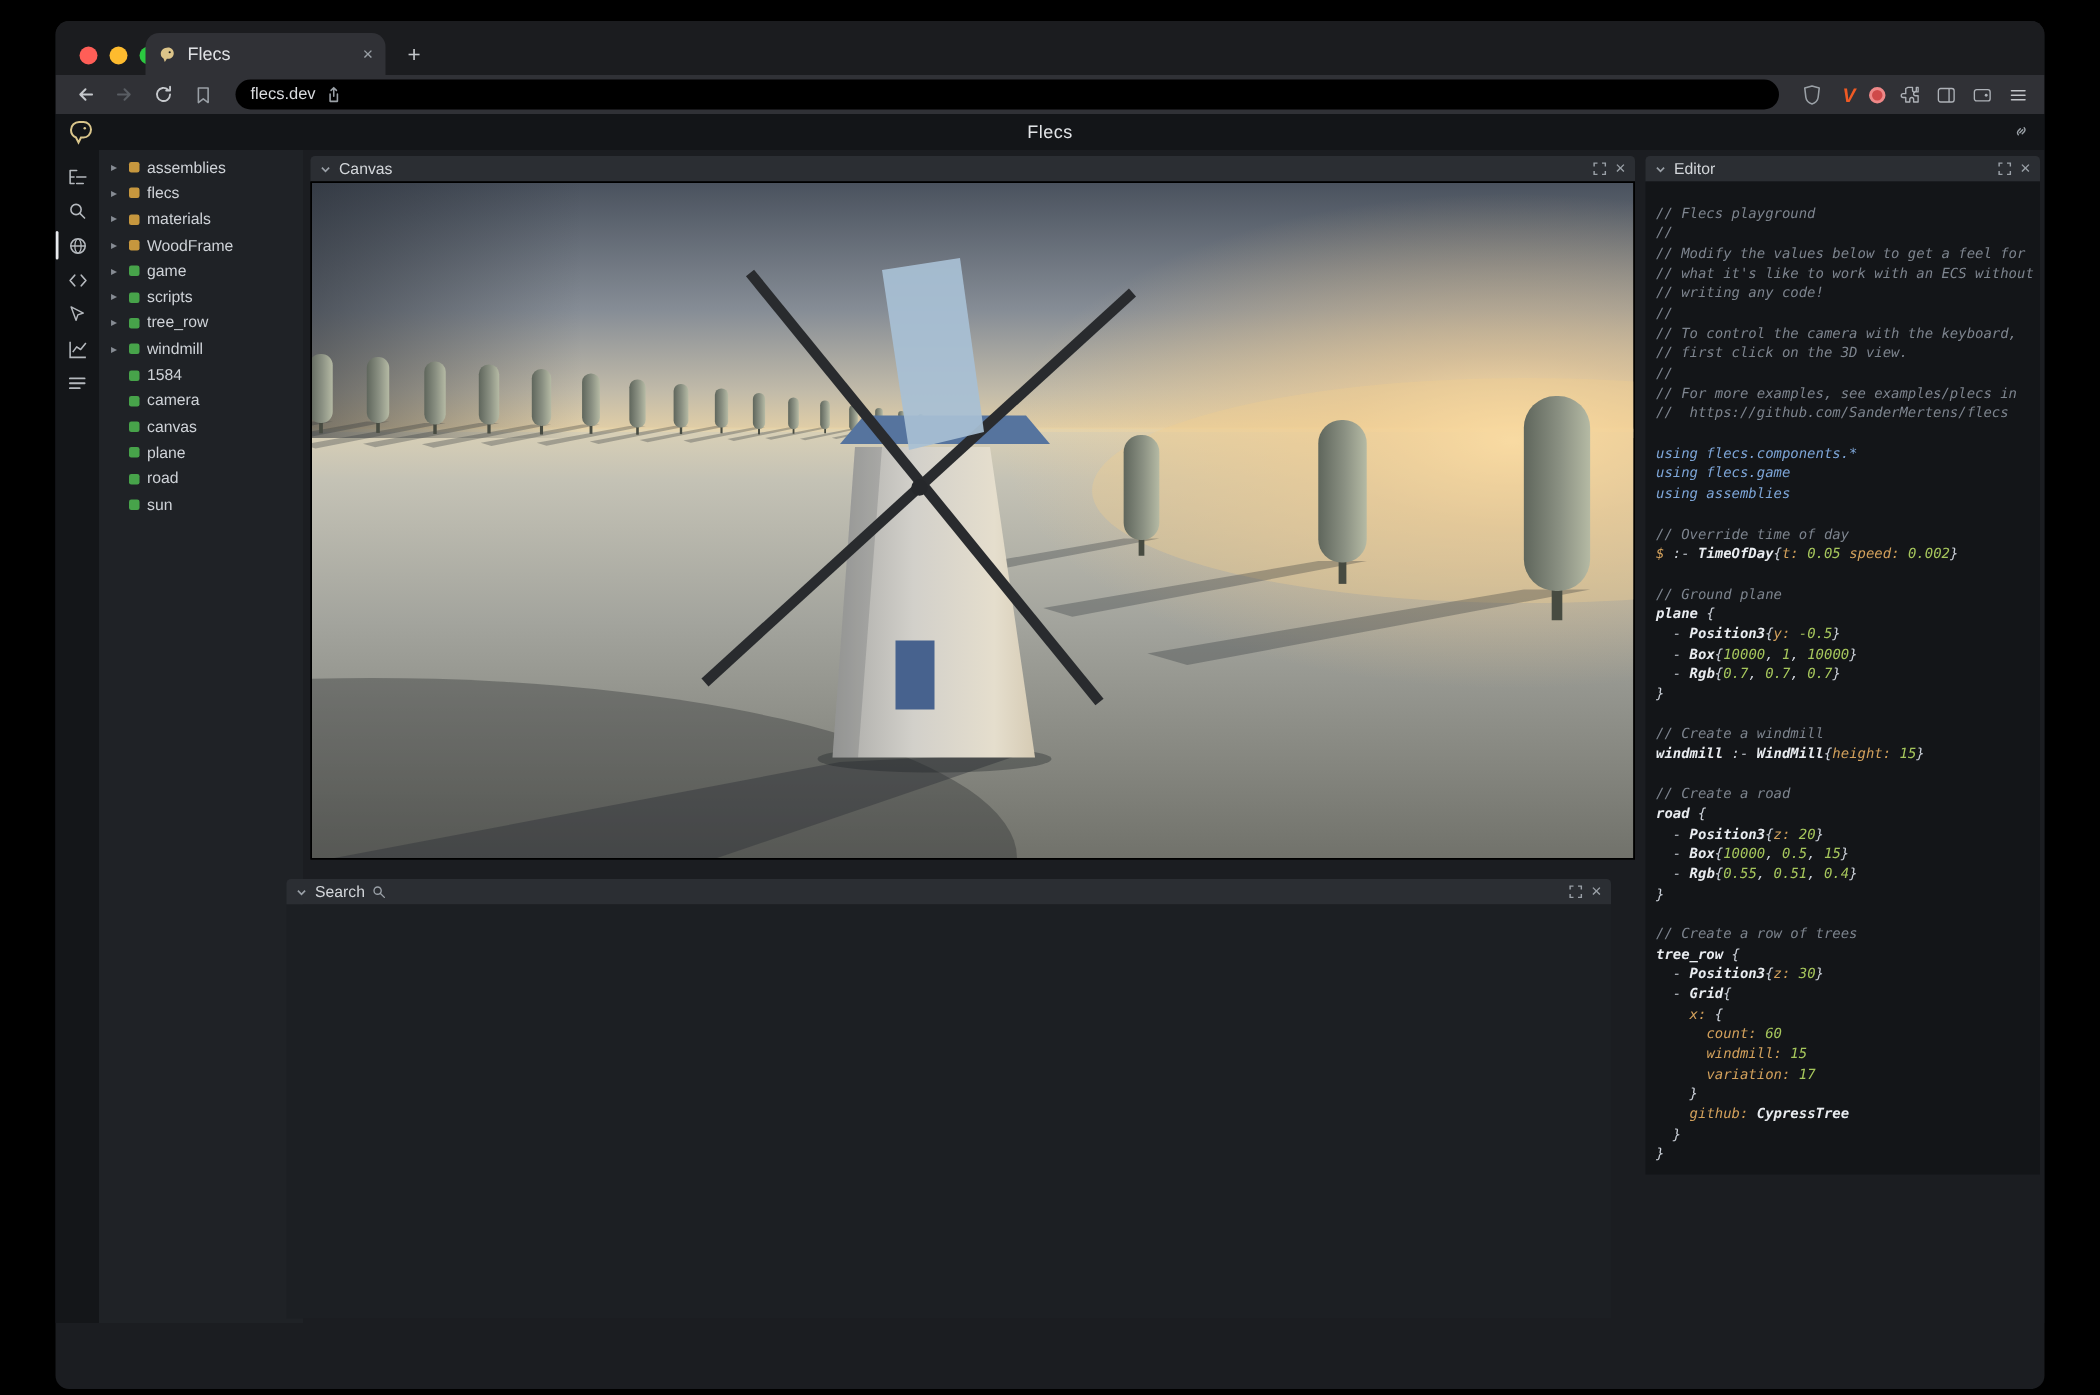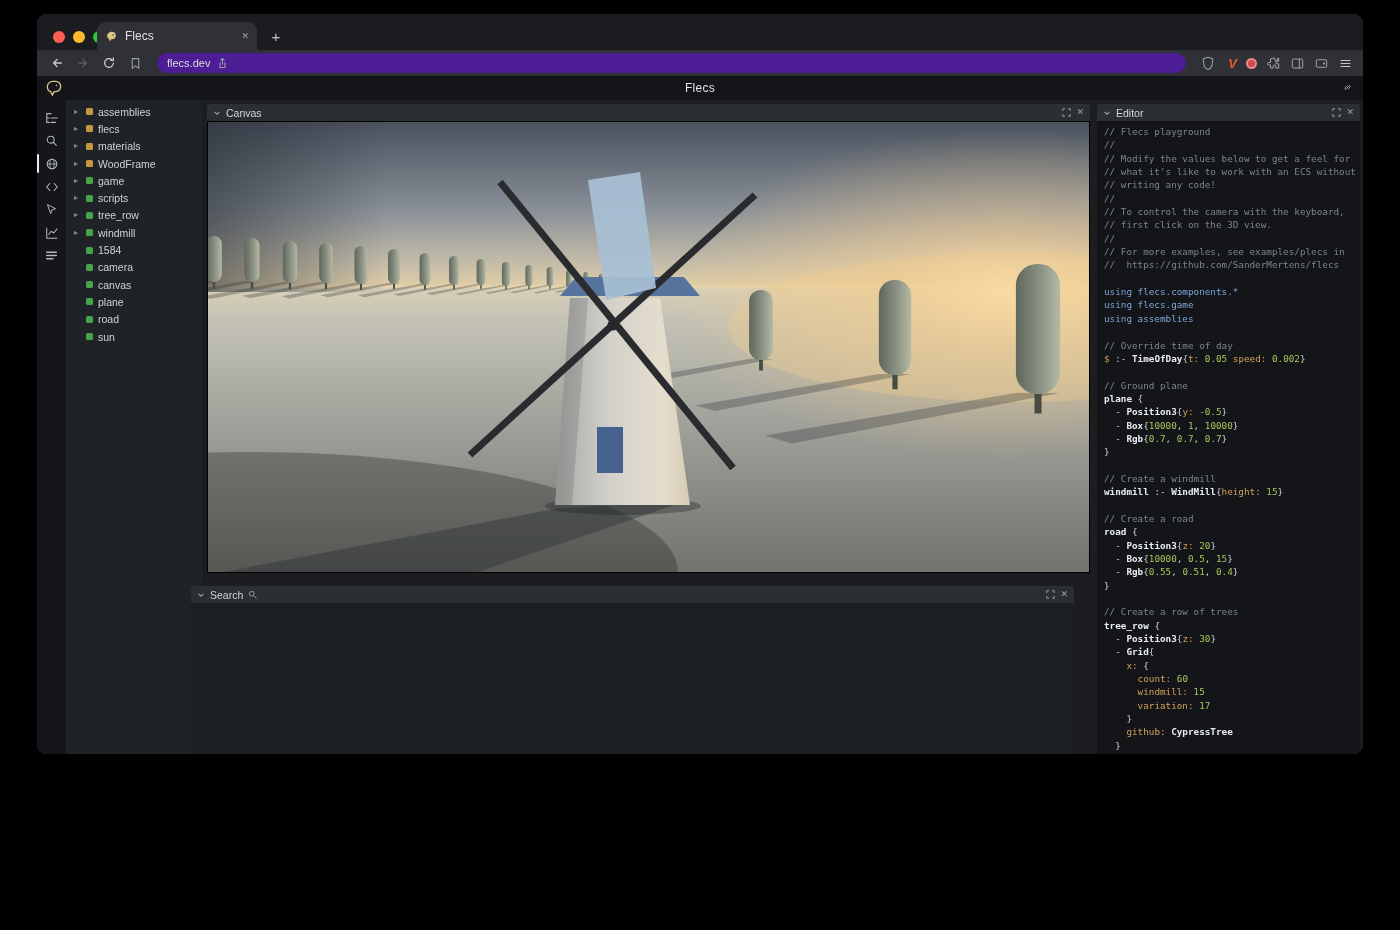--- a/index.html
+++ b/index.html
@@ -1,40 +1,40 @@
 <!DOCTYPE html>
 <html><head>
 <meta charset="utf-8">
 <style>
   * { margin:0; padding:0; box-sizing:border-box; }
   html,body { width:1400px; height:930px; background:#000; overflow:hidden;
     font-family:"Liberation Sans", sans-serif; -webkit-font-smoothing:antialiased; }
 
-  .window { position:absolute; left:37px; top:14px; width:1326px; height:740px;
+  .window { position:absolute; left:37px; top:14px; width:1326px; height:912px;
     background:#1b1d21; border-radius:9px; overflow:hidden;
     box-shadow:0 18px 60px rgba(0,0,0,.65); }
 
   
   .tabstrip { position:relative; height:36px; background:#1b1c1f; }
   .traffic { position:absolute; left:16px; top:17px; display:flex; gap:8px; }
   .dot { width:12px; height:12px; border-radius:50%; }
   .dot.red{background:#ff5e57}.dot.yel{background:#febb2e}.dot.grn{background:#2bc840}
   .tab { position:absolute; left:60px; top:8px; width:160px; height:28px;
     background:#303136; border-radius:9px 9px 0 0; display:flex; align-items:center;
     padding:0 8px; gap:7px; }
   .tab-title { font-size:12px; color:#dfe1e4; flex:1; }
   .tab-close { font-size:9px; color:#9aa0a6; cursor:default; }
   .newtab { position:absolute; left:228px; top:11px; width:22px; height:22px;
     display:flex; align-items:center; justify-content:center;
     color:#c3c6ca; font-size:15px; border-radius:50%; }
 
   .toolbar { height:26px; background:#303136; display:flex; align-items:center;
     padding:0 10px; gap:6px; }
   .nav-btn { width:20px; height:20px; display:flex; align-items:center; justify-content:center; }
-  .pill { flex:1; height:20px; margin:0 6px; background:#4c1d95; border-radius:10px;
+  .pill { flex:1; height:20px; margin:0 6px; background:#000000; border-radius:10px;
     display:flex; align-items:center; padding:0 10px; gap:6px; overflow:hidden; }
   .pill .host { font-size:11px; color:#d9dbde; white-space:nowrap; }
   .pill .path { font-size:11px; color:#8e9398; white-space:nowrap; overflow:hidden;
     text-overflow:ellipsis; flex:1; }
   .right-icons { display:flex; align-items:center; gap:9px; margin-left:4px; }
   .v-ext { font-size:13px; font-weight:700; color:#ef5a24; font-style:italic; }
   .red-ext { width:11px; height:11px; border-radius:50%; background:#cf4a4a;
     border:2px solid #e88; }
 
   
@@ -69,21 +69,21 @@
   .sp { flex:1; }
   .pic { color:#9aa0a7; display:flex; align-items:center; }
   .close-g { font-size:9px; color:#9aa0a7; line-height:1; }
 
   .panel-canvas { left:170px; top:4px; width:883px; }
   .canvas-body { height:452px; background:#000; position:relative; overflow:hidden;
     border:1px solid #000; }
   .panel-search { left:154px; top:486px; width:883px; }
   .search-body { height:276px; background:#1c1f23; }
   .panel-editor { left:1060px; top:4px; width:263px; }
-  .editor-body { height:662px; background:#131518; padding:5px 0 0 7px; overflow:hidden; }
+  .editor-body { height:662px; background:#131518; padding:16px 0 0 7px; overflow:hidden;font-style:italic; }
 
   .cl { height:13.35px; font-family:"DejaVu Sans Mono", monospace; font-size:9.3px;
     white-space:pre; }
   .tk-c { color:#7d848e; } .tk-k { color:#7ea6d8; } .tk-p { color:#ccd1d9; }
   .tk-t { color:#e9ecf0; font-weight:bold; } .tk-n { color:#a6c65c; } .tk-y { color:#d3a15c; }
 
   svg { display:block; }
 </style>
 </head>
 <body>

